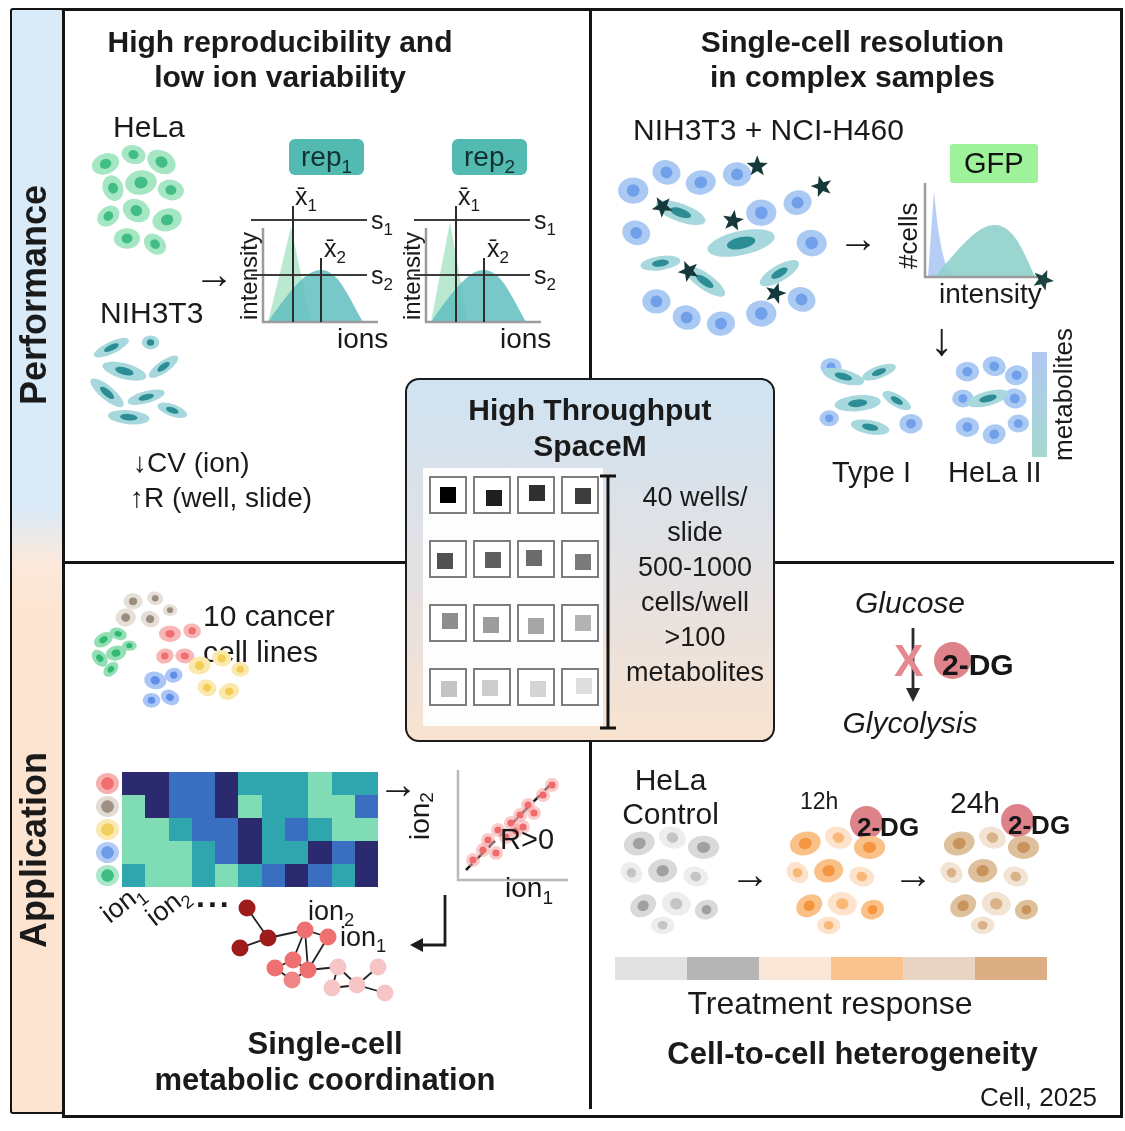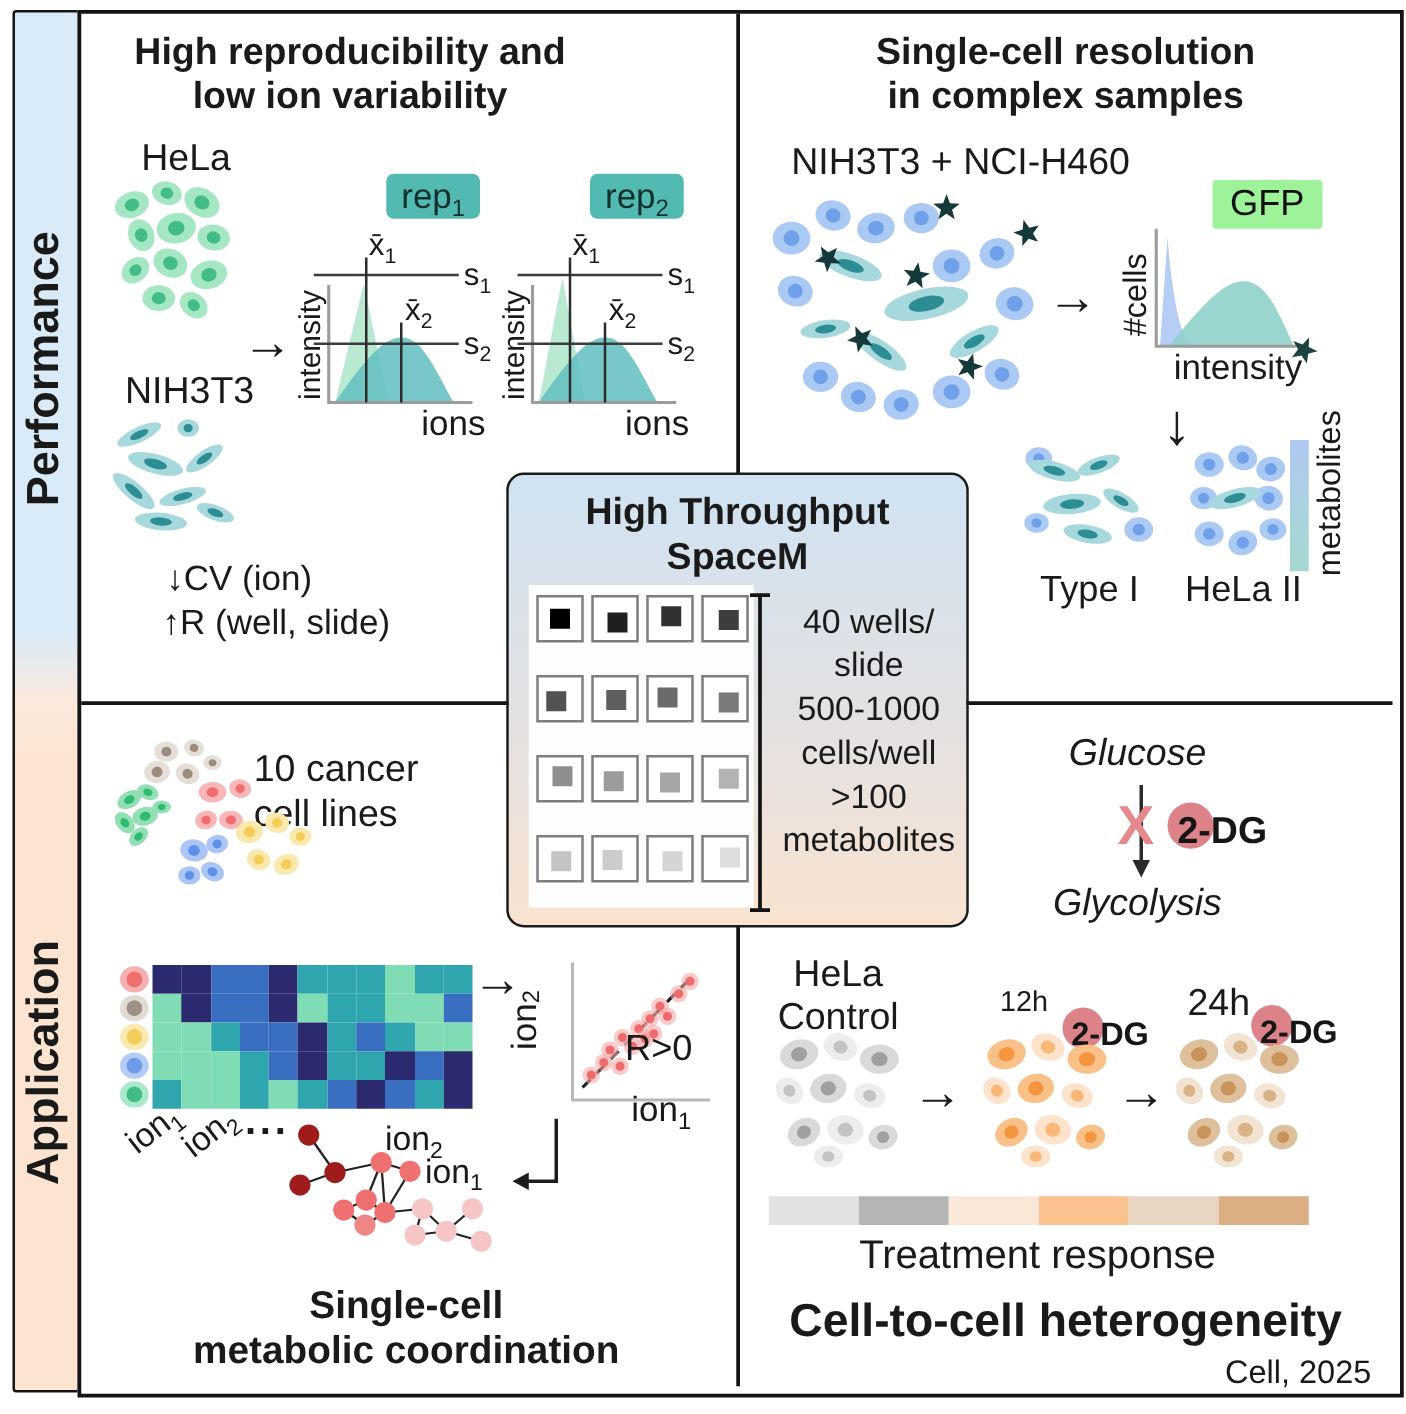--- a/index.html
+++ b/index.html
@@ -17,21 +17,21 @@
     background:linear-gradient(#d9eaf8 0%,#d9eaf8 45%,#fbe9dc 50%,#fde4d0 55%,#fde4d0 100%);}
   #mainbox{position:absolute;left:62px;top:8px;width:1055px;height:1104px;border:3px solid #141414;background:#fff;}
   .divider{position:absolute;background:#141414;}
   
   #centerbox{position:absolute;left:405px;top:378px;width:370px;height:364px;border:2.5px solid #1c1c1c;border-radius:14px;
     background:linear-gradient(#cfe3f2 0%,#e4e1e2 55%,#f8e3d0 100%);box-sizing:border-box;}
   #wellpanel{position:absolute;left:16px;top:88px;width:180px;height:258px;background:#fdfdfd;}
   .well{position:absolute;width:38px;height:38px;background:#fff;border:2.5px solid #7d7d7d;box-sizing:border-box;}
   .well span{position:absolute;width:16px;height:16px;display:block;}
   
-  .badge{position:absolute;border-radius:6px;text-align:center;margin-left:20px;}
+  .badge{position:absolute;border-radius:6px;text-align:center;}
   .repbadge{background:#53bab2;color:#10312e;font-size:28px;padding:2px 12px;}
   .gfpbadge{background:#9df29a;color:#111;font-size:29px;padding:3px 14px;border-radius:3px;}
   .dgcircle{position:absolute;border-radius:50%;background:#dd8289;}
   .dgtext{position:absolute;font-weight:700;color:#161616;}
   
   #heatmap{position:absolute;left:122px;top:772px;display:grid;grid-template-columns:repeat(11,23.3px);grid-auto-rows:23px;}
   #heatrows{position:absolute;left:96px;top:773px;}
   .rowcell{width:23px;height:21px;border-radius:50%;margin-bottom:2px;}
   
   #treatbar{position:absolute;left:615px;top:957px;height:23px;display:flex;}
@@ -858,16 +858,16 @@
   <div id="treatbar">
       <div style="background: rgb(226, 226, 226);"></div>
       <div style="background: rgb(181, 181, 181);"></div>
       <div style="background: rgb(251, 231, 216);"></div>
       <div style="background: rgb(249, 194, 142);"></div>
       <div style="background: rgb(233, 213, 195);"></div>
       <div style="background: rgb(220, 174, 131);"></div>
     </div>
   <div class="abs ctr" style="left:680px;top:985px;width:300px;font-size:32px;">Treatment response</div>
 
-  <div class="abs ctr b" style="left:588px;top:1036px;width:529px;font-size:37px;">Cell-to-cell heterogeneity</div>
+  <div class="abs ctr b" style="left:588px;top:1036px;width:529px;font-size:31px;">Cell-to-cell heterogeneity</div>
 
   <div class="abs" style="left:980px;top:1082px;width:130px;text-align:left;font-size:26px;">Cell, 2025</div>
 </div>
 
 </body></html>

